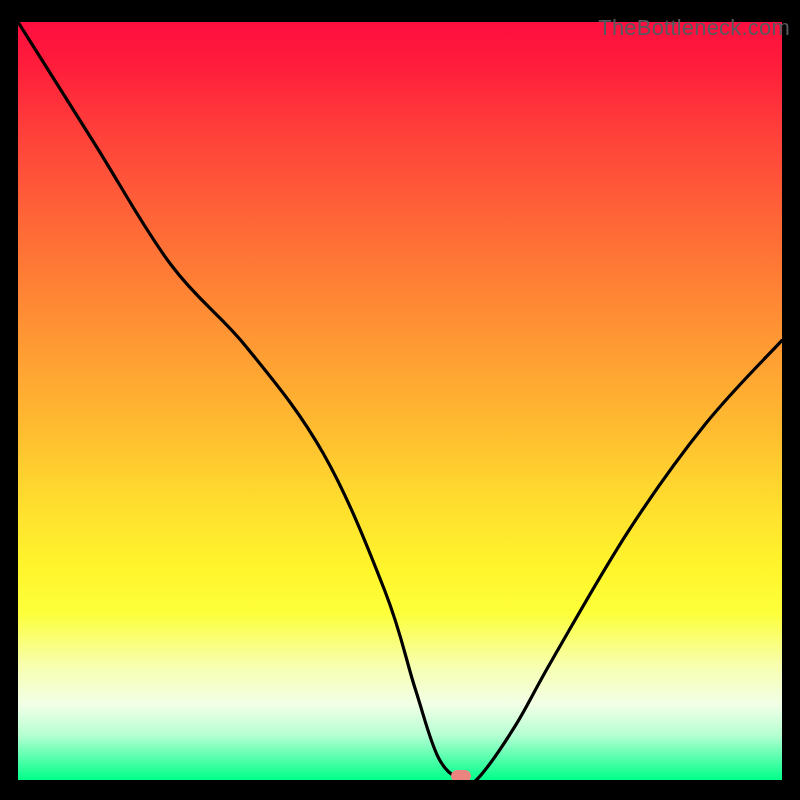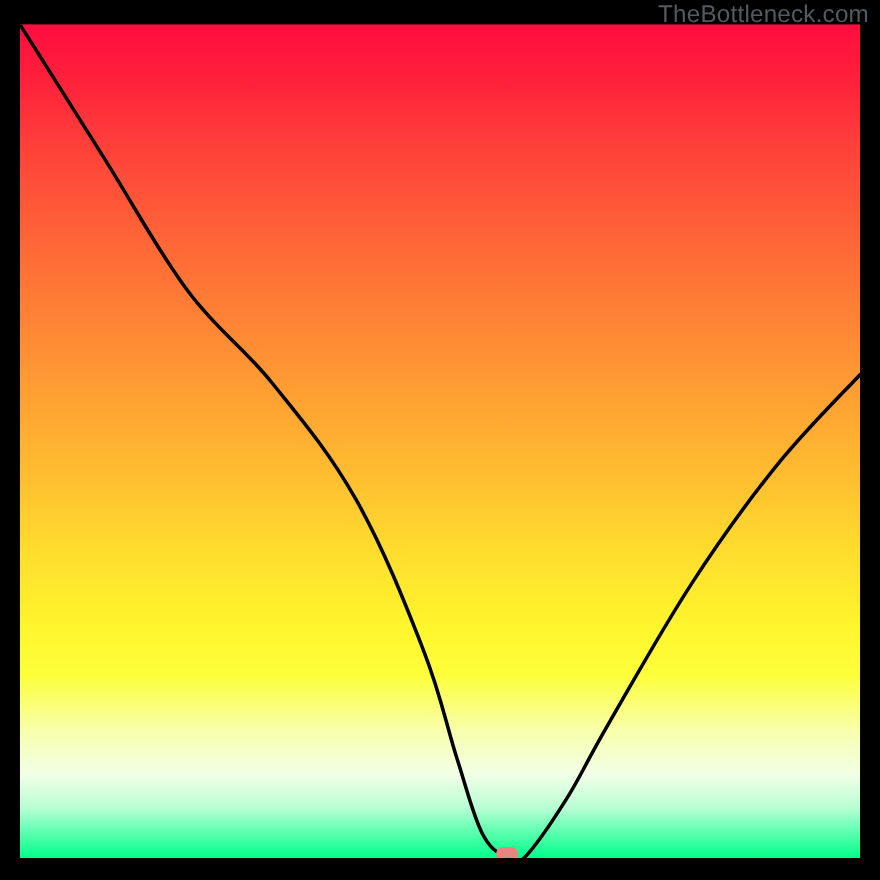--- a/index.html
+++ b/index.html
@@ -12,21 +12,21 @@
     font-family: Arial, Helvetica, sans-serif;
   }
   .frame {
     position: relative;
     width: 800px;
     height: 800px;
     background: #000;
   }
   .watermark {
     position: absolute;
-    top: 0;
+    top: 15px;
     right: 10px;
     color: #555a5e;
     font-size: 22px;
     font-weight: 500;
     letter-spacing: 0.2px;
     z-index: 5;
   }
   .plot {
     position: absolute;
     left: 18px;

